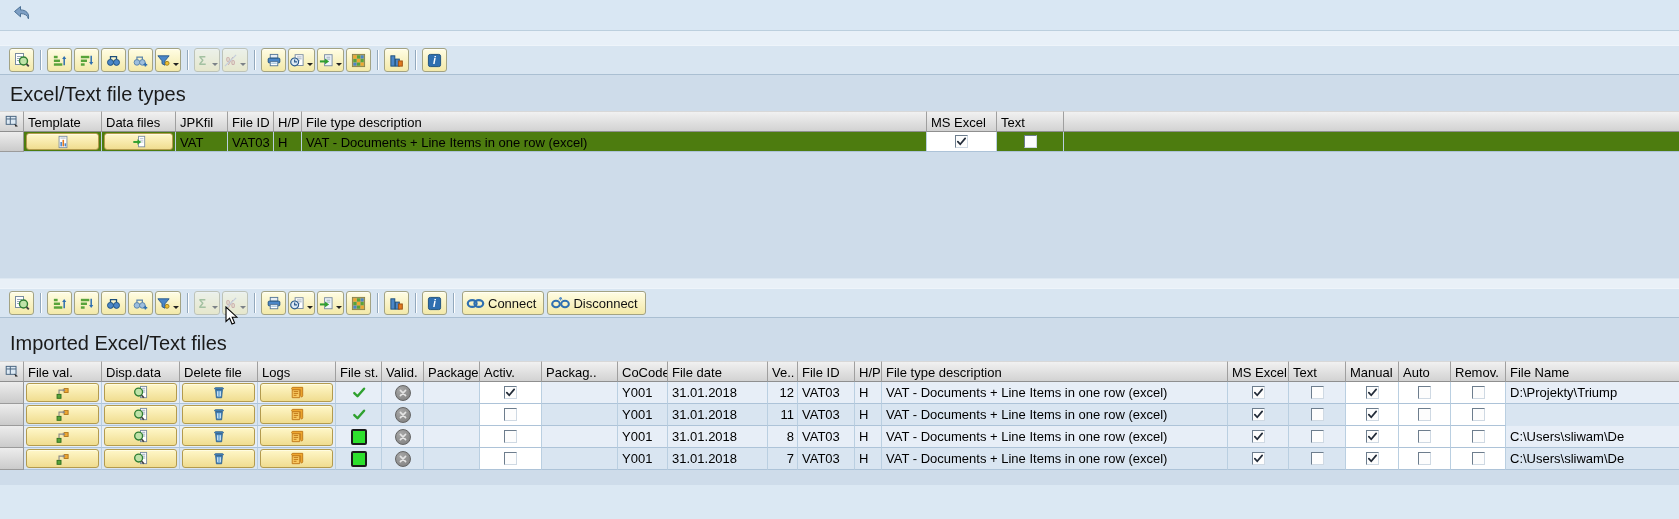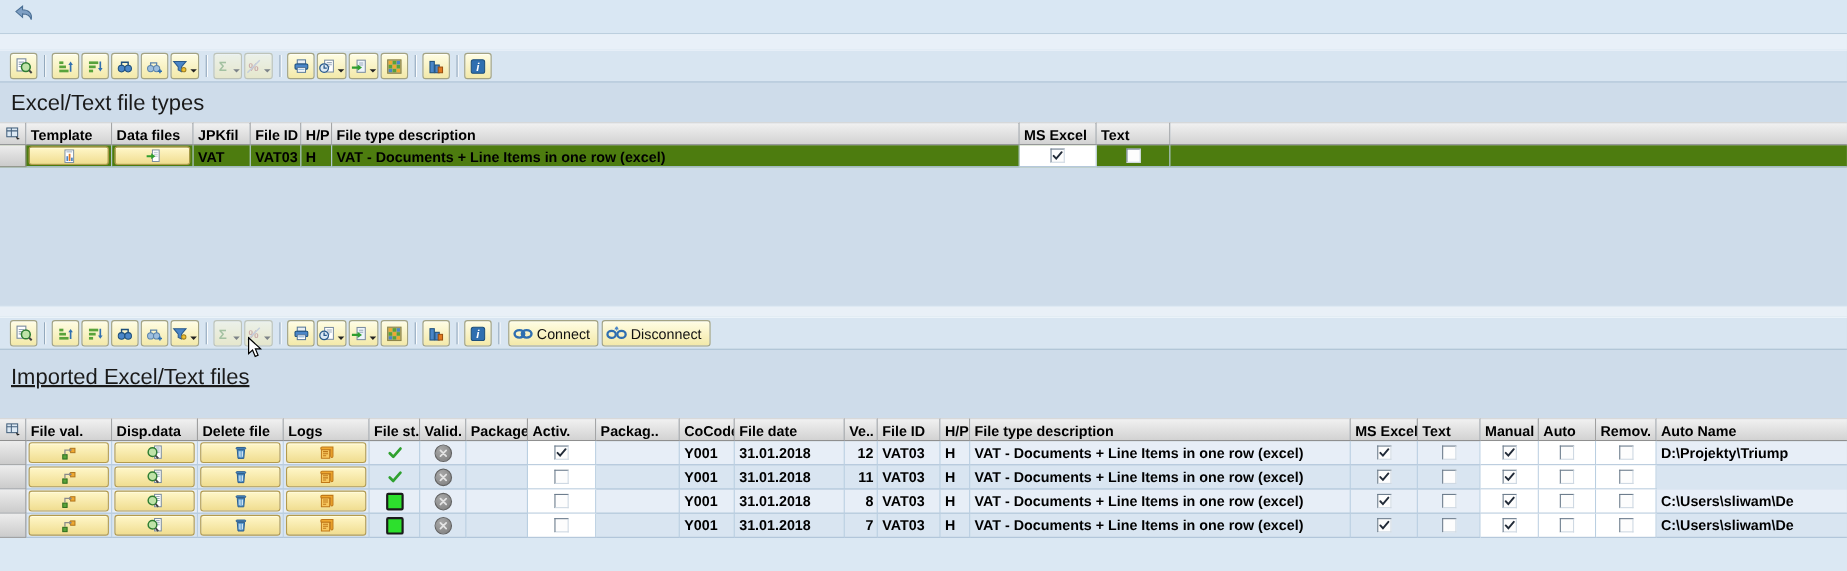--- a/index.html
+++ b/index.html
@@ -33,24 +33,24 @@
   .ticon{display:flex;align-items:center;justify-content:center;}
   .ticon svg{display:block;}
   .dd{width:8px;height:20px;display:inline-flex;align-items:flex-end;justify-content:center;margin-left:1px;}
   .dd::after{content:"";border:3.5px solid transparent;border-top-color:#222;margin-bottom:1px;}
   .tsep{display:inline-block;width:1px;height:20px;background:#93a9bd;margin:0 5px;box-shadow:1px 0 0 #fff;}
   .conn-btn{display:inline-flex;align-items:center;height:22px;padding:0 7px 0 3px;gap:3px;
     border:1px solid #a3a383;border-radius:3px;background:linear-gradient(#fffde4,#f3e9a9);
     margin-left:3px;font-size:13px;color:#111;cursor:pointer;box-shadow:inset 0 1px 0 rgba(255,255,255,.7);}
 
   .alv-heading{font-size:20px;color:#1a1a1a;padding:7px 0 5px 10px;line-height:24px;}
-  .p2 .alv-heading{padding:13px 0 25px 10px;text-decoration:underline;}
+  .p2 .alv-heading{padding:13px 0 6px 10px;}
 
   
-  .alv-table{width:1679px;font-weight:bold;}
+  .alv-table{width:1679px;}
   .hrow,.drow{display:flex;width:100%;}
   .hcell{box-sizing:border-box;height:21px;padding:3px 4px 0;font-size:13px;color:#000;
     background:linear-gradient(#f1f1f1,#d2d2d2);border-right:1px solid #9f9f9f;
     border-top:1px solid #d8d8d8;border-bottom:1px solid #8f8f8f;white-space:nowrap;overflow:hidden;cursor:pointer;}
   .hcell.corner{display:flex;align-items:center;justify-content:center;padding:0;}
   .hcell.grow{flex:1;border-right:none;}
   .cell{box-sizing:border-box;padding:3px 4px 0;font-size:13px;color:#000;
     border-right:1px solid #bacfe1;border-bottom:1px solid #adc3d8;white-space:nowrap;overflow:hidden;}
   .t1 .cell{height:20px;}
   .t2 .cell{height:22px;}
@@ -509,21 +509,21 @@
           <div class="hcell" style="width:100px"><span>File date</span></div>
           <div class="hcell" style="width:30px"><span>Ve..</span></div>
           <div class="hcell" style="width:57px"><span>File ID</span></div>
           <div class="hcell" style="width:27px"><span>H/P</span></div>
           <div class="hcell" style="width:346px"><span>File type description</span></div>
           <div class="hcell" style="width:61px"><span>MS Excel</span></div>
           <div class="hcell" style="width:57px"><span>Text</span></div>
           <div class="hcell" style="width:53px"><span>Manual</span></div>
           <div class="hcell" style="width:52px"><span>Auto</span></div>
           <div class="hcell" style="width:55px"><span>Remov.</span></div>
-          <div class="hcell grow" style=""><span>Auto Name</span></div>
+          <div class="hcell grow" style=""><span>File Name</span></div>
         </div>
         <div class="drow r-odd">
           <div class="cell selc" style="width:24px"></div>
           <div class="cell btnc" style="width:78px">
             <span class="ybtn">
               <span class="ticon">
                 <svg width="15" height="15" viewBox="0 0 16 16">
                   <rect x="2.2" y="10" width="4.2" height="4.2" fill="#58a33a" stroke="#2e6e1e"></rect>
                   <rect x="9.8" y="3.8" width="4.2" height="4.2" fill="#f0a830" stroke="#b07820"></rect>
                   <path d="M4.3 9.5V5.5h4.5" fill="none" stroke="#8a8a8a" stroke-width="1.2"></path>

